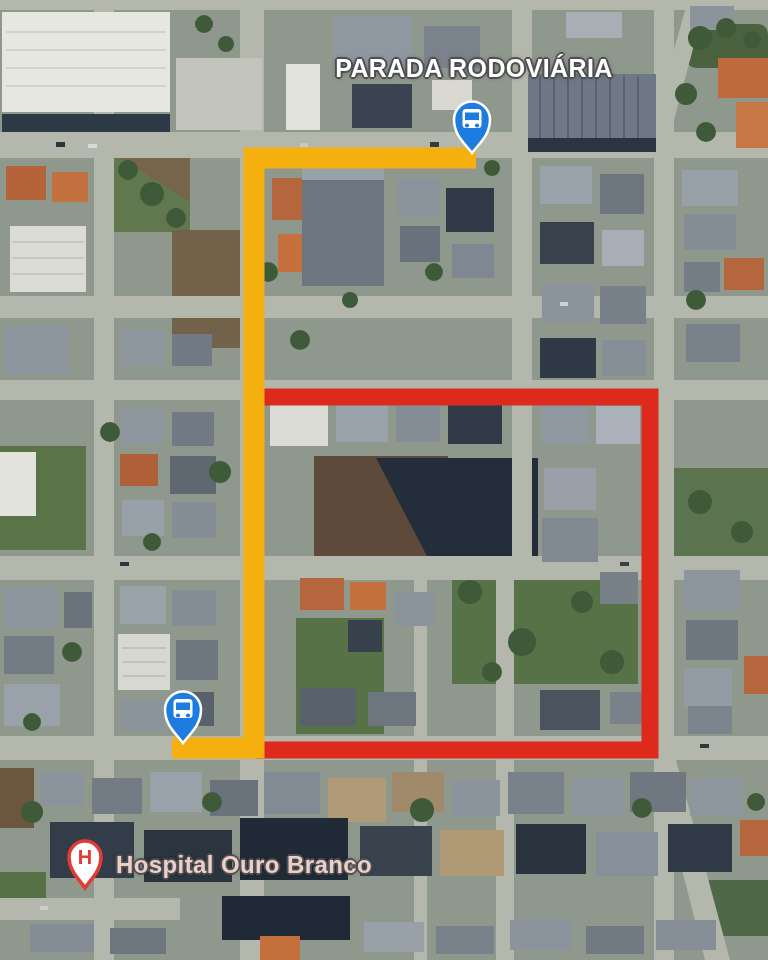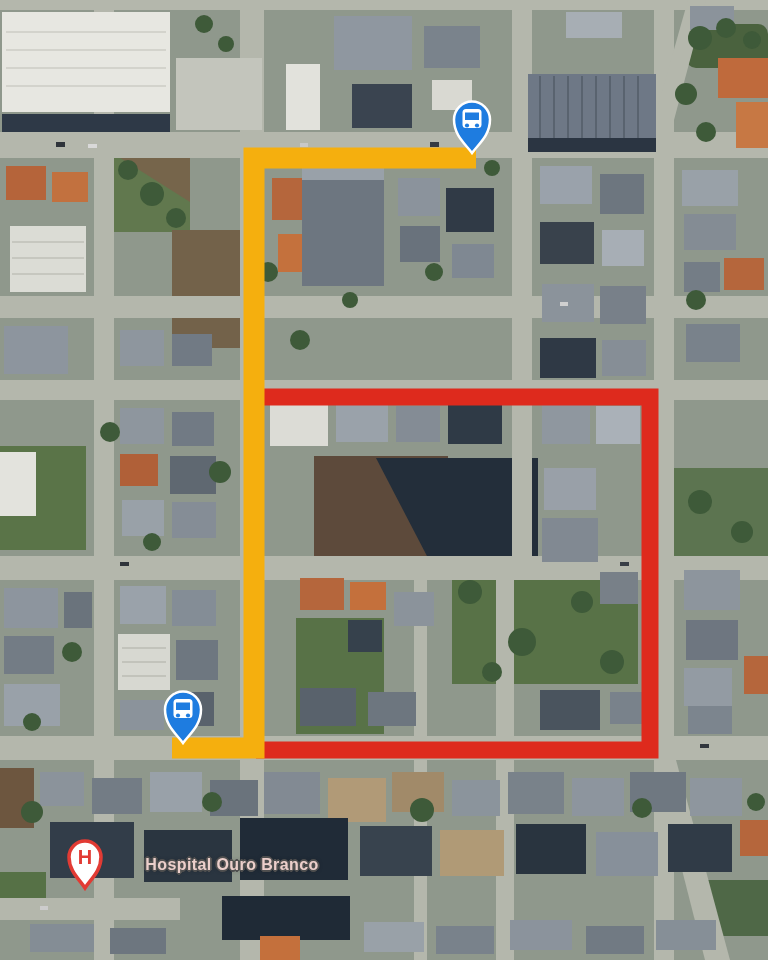--- a/index.html
+++ b/index.html
@@ -15,21 +15,21 @@
     letter-spacing:.4px;
     text-shadow:
       -2px 0 0 var(--label-outline,#4f4f4f), 2px 0 0 var(--label-outline,#4f4f4f),
       0 -2px 0 var(--label-outline,#4f4f4f), 0 2px 0 var(--label-outline,#4f4f4f),
       -1px -1px 0 var(--label-outline,#4f4f4f), 1px -1px 0 var(--label-outline,#4f4f4f),
       -1px 1px 0 var(--label-outline,#4f4f4f), 1px 1px 0 var(--label-outline,#4f4f4f),
       0 0 5px rgba(0,0,0,.45);
   }
   .lbl-rodoviaria{left:474px;top:68px;font-size:25px}
   .lbl-hospital-stop{left:184px;top:656px;font-size:25px}
-  .lbl-hospital-name{left:232px;top:865px;font-size:16px;color:var(--hospital-label-text,#eccfcb)}
+  .lbl-hospital-name{left:244px;top:865px;font-size:24px;color:var(--hospital-label-text,#eccfcb)}
 </style>
 </head>
 <body>
 
 <div class="map">
   <svg width="768" height="960" viewBox="0 0 768 960">
     <defs>
       <g id="pin-bus">
         <path d="M0,32 C-6.5,23 -18,14.5 -18,-1.5 A18,18 0 1,1 18,-1.5 C18,14.5 6.5,23 0,32 Z" style="fill:var(--pin-blue);stroke:var(--pin-border);stroke-width:2.5"></path>
         <rect x="-9.5" y="-12" width="19" height="19" rx="3.5" fill="#fff"></rect>
@@ -275,14 +275,15 @@
     <path d="M476,158 L254,158 L254,748 L172,748" fill="none" style="stroke:var(--route-yellow)" stroke-width="21"></path>
 
     <use href="#pin-bus" x="472" y="121"></use>
     <use href="#pin-bus" x="183" y="711"></use>
     <g transform="translate(85,858)">
       <use href="#pin-hospital"></use>
       <text x="0" y="6" text-anchor="middle" style="fill:var(--hospital-red);font-weight:bold;font-size:20px;font-family:'Liberation Sans',sans-serif">H</text>
     </g>
   </svg>
 
+  <div class="map-label lbl-rodoviaria">PARADA RODOVIÁRIA</div>
   <div class="map-label lbl-hospital-name">Hospital Ouro Branco</div>
 </div>
 
 </body></html>

